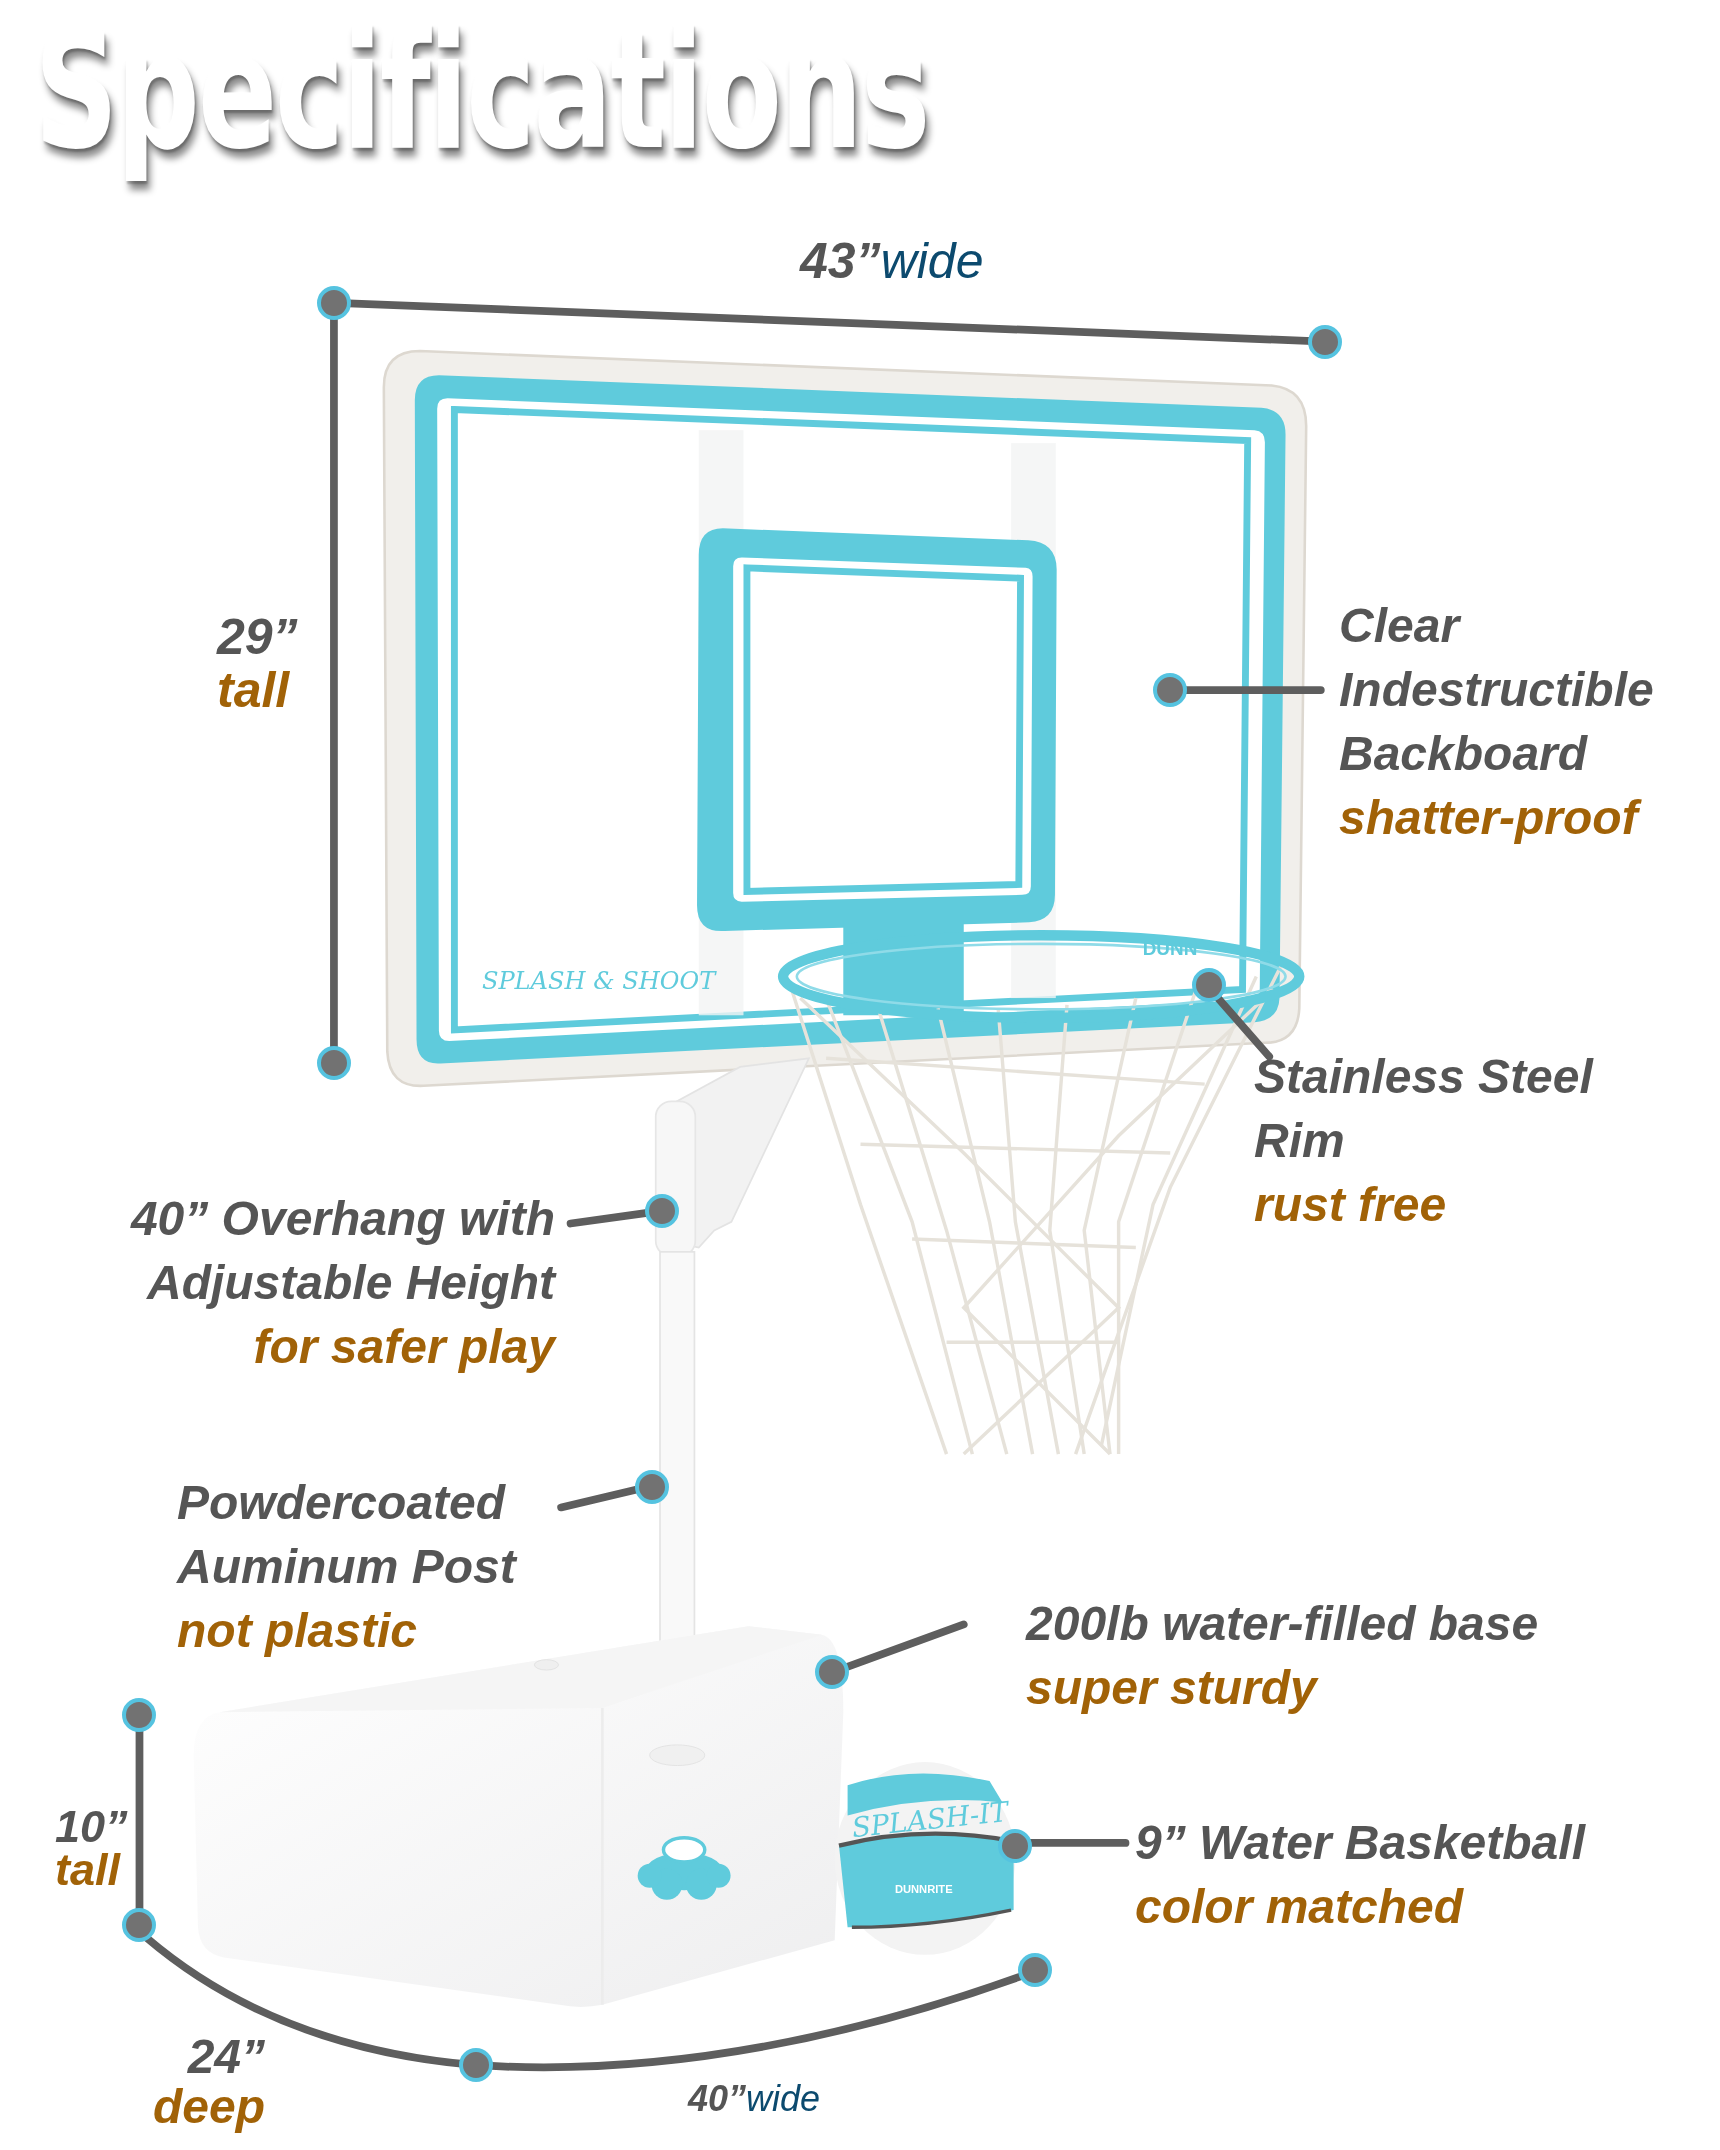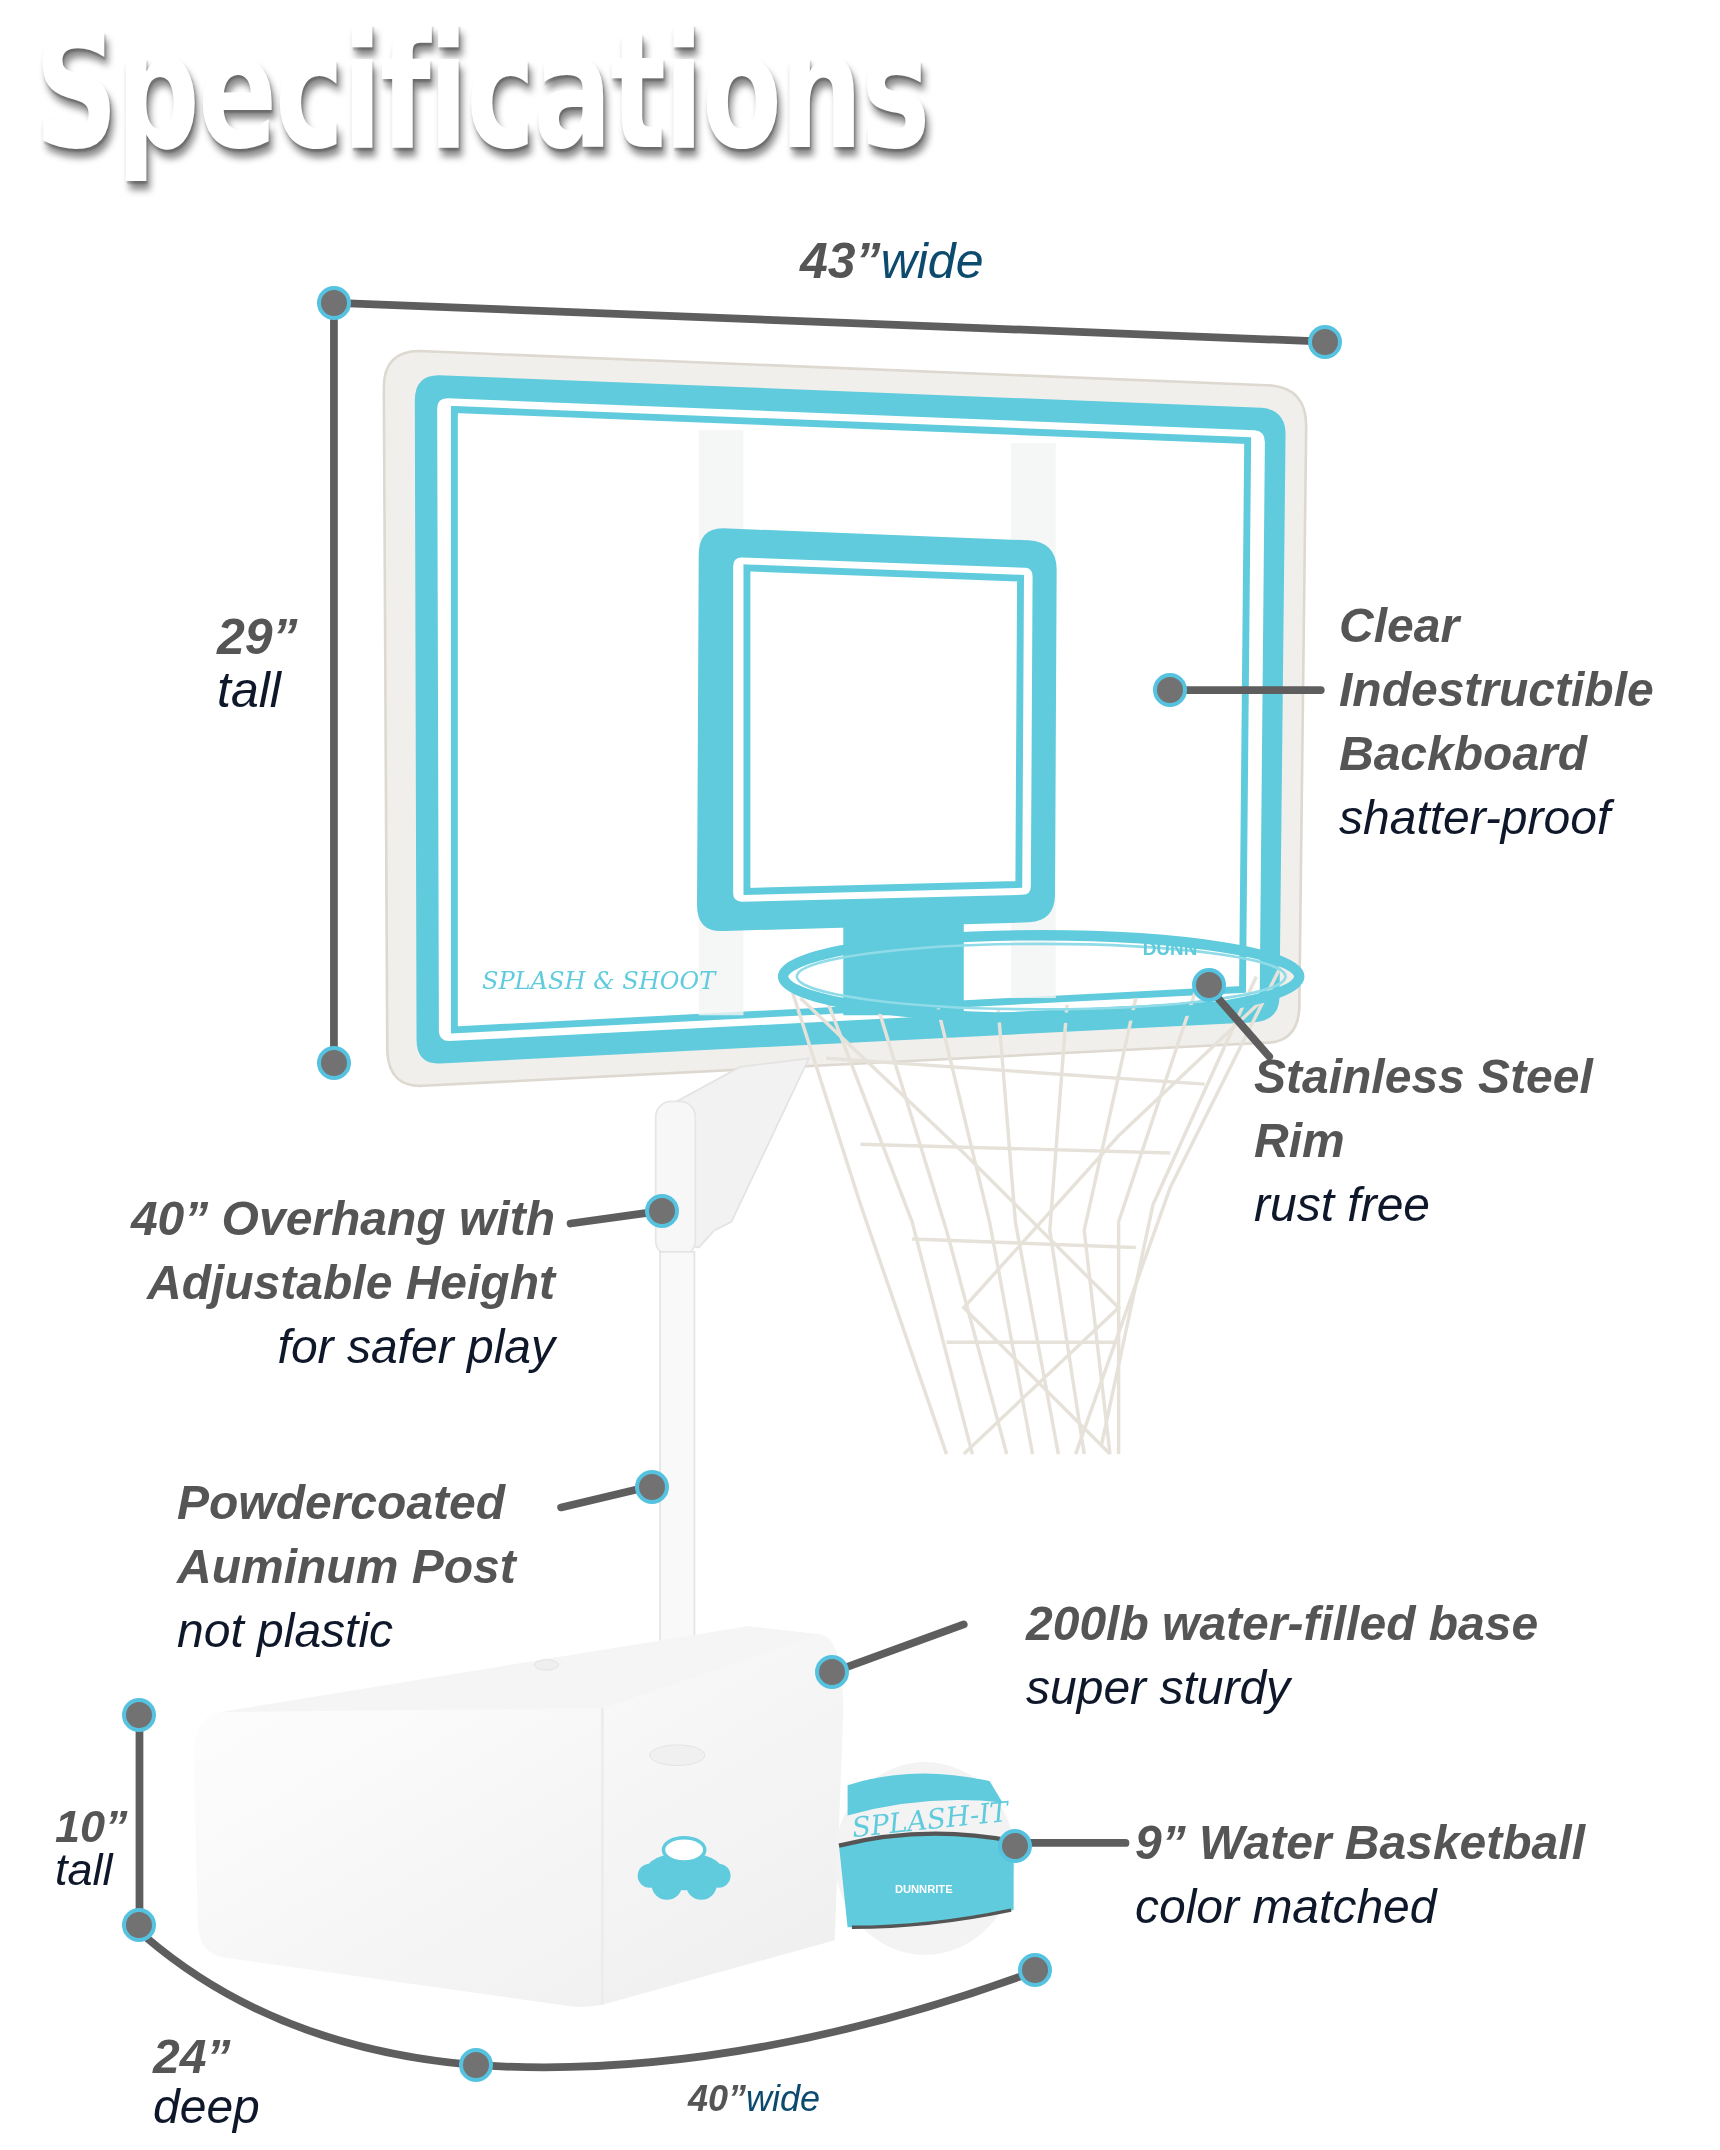--- a/index.html
+++ b/index.html
@@ -7,21 +7,21 @@
   .title {
     position: absolute; left: 34px; top: 0px;
     font-family: "DejaVu Sans", sans-serif; font-weight: bold;
     font-size: 163px; line-height: 181px; color: #ffffff; letter-spacing: -3.4px;
     transform: scaleX(0.72); transform-origin: left top;
     text-shadow: 5.2px 8.6px 8.6px rgba(0,0,0,0.45), 1.7px 2.6px 2.6px rgba(0,0,0,0.25);
   }
   .art { position: absolute; left: 0; top: 0; width: 1721px; height: 2151px; }
   .lbl { position: absolute; color: #555555; font-style: italic; }
   .lbl .b { font-weight: bold; display: block; }
-  .lbl .s { font-weight: normal; display: block; color: #0f172a; }
+  .lbl .s { font-weight: bold; display: block; color: #a16207; }
   .dim-num { font-weight: bold; font-style: italic; color: #555; }
   .dim-word { font-style: italic; font-weight: normal; color: #0c4a6e; }
   .dot { position: absolute; width: 26px; height: 26px; border-radius: 50%; background: #727272; border: 4.3px solid #55c3e0; box-sizing: content-box; transform: translate(-50%, -50%); }
 </style>
 </head>
 <body>
 
 <div class="title">Specifications</div>
 
 <svg class="art" viewBox="0 0 2000 2500" xmlns="http://www.w3.org/2000/svg">
@@ -140,21 +140,21 @@
   <span class="dim-num">43”</span><span class="dim-word">wide</span>
 </div>
 <div class="lbl" style="left:217px;top:611px;font-size:50px;line-height:53px;">
   <span class="b">29”</span>
   <span class="s">tall</span>
 </div>
 <div class="lbl" style="left:55px;top:1805px;font-size:45px;line-height:43px;">
   <span class="b">10”</span>
   <span class="s">tall</span>
 </div>
-<div class="lbl" style="left:153px;top:2032px;font-size:48px;line-height:50px;text-align:left;">
+<div class="lbl" style="left:153px;top:2032px;font-size:48px;line-height:50px;text-align:right;">
   <span class="b">24”</span>
   <span class="s">deep</span>
 </div>
 <div class="lbl" style="left:688px;top:2078px;font-size:36px;">
   <span class="dim-num">40”</span><span class="dim-word">wide</span>
 </div>
 
 <div class="lbl" style="left:1339px;top:594px;font-size:48px;line-height:64px;">
   <span class="b">Clear</span>
   <span class="b">Indestructible</span>

